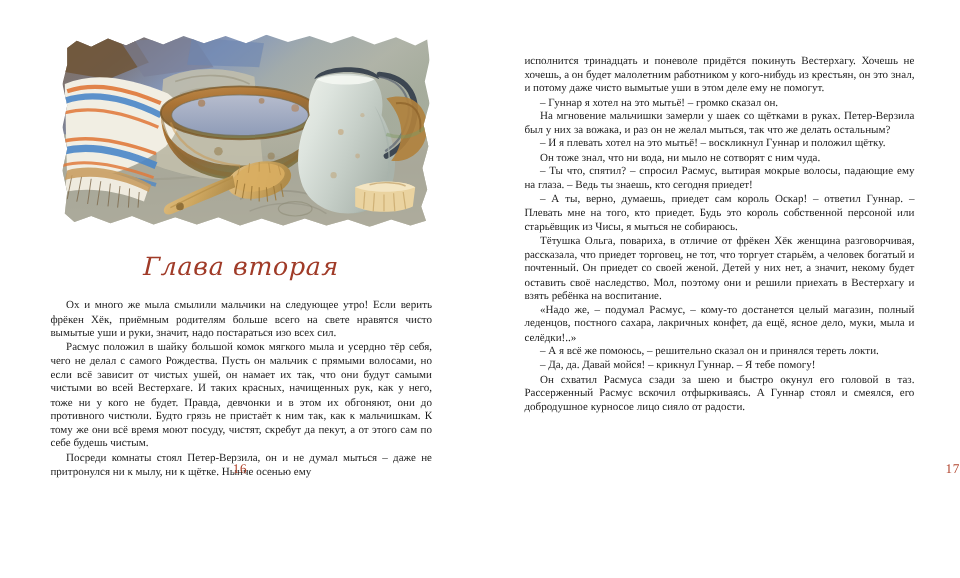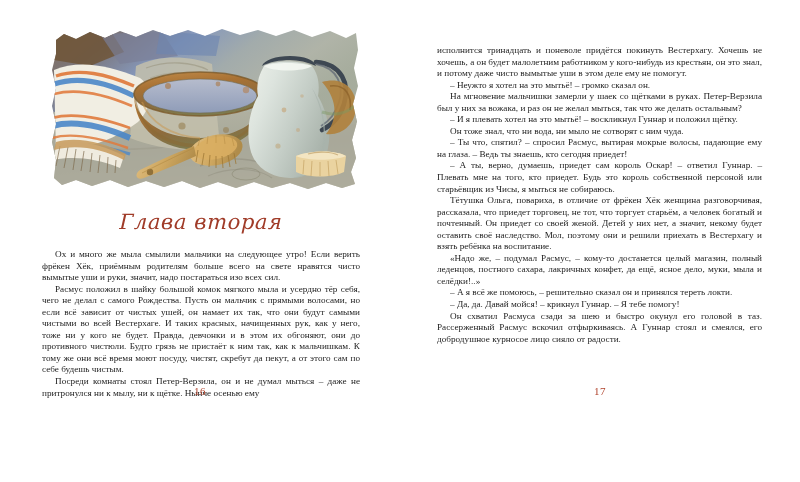--- a/index.html
+++ b/index.html
@@ -91,21 +91,21 @@
     position: absolute;
     left: 0;
     right: 0;
     text-align: center;
     color: #b0432c;
     font-size: 11px;
     font-family: "Liberation Serif", serif;
     letter-spacing: 0.5px;
   }
   .page-left  .folio { bottom: 28px; margin-top: 36px; }
-  .page-right .folio { bottom: 28px; }
+  .page-right .folio { bottom: 28px; text-align: right; }
 
   .right-text-block { padding-top: 45px; }
 </style>
 </head>
 <body>
 
 <div class="spread">
 
   <div class="page page-left">
 
@@ -288,21 +288,21 @@
       <p>Расмус положил в шайку большой комок мягкого мыла и усердно тёр себя, чего не делал с самого Рождества. Пусть он мальчик с прямыми волосами, но если всё зависит от чистых ушей, он намает их так, что они будут самыми чистыми во всей Вестерхаге. И таких красных, начищенных рук, как у него, тоже ни у кого не будет. Правда, девчонки и в этом их обгоняют, они до противного чистюли. Будто грязь не пристаёт к ним так, как к мальчишкам. К тому же они всё время моют посуду, чистят, скребут да пекут, а от этого сам по себе будешь чистым.</p>
       <p>Посреди комнаты стоял Петер-Верзила, он и не думал мыться – даже не притронулся ни к мылу, ни к щётке. Нынче осенью ему</p>
     </div>
 
     <div class="folio">16</div>
   </div>
 
   <div class="page page-right">
     <div class="right-text-block body-text">
       <p class="noindent">исполнится тринадцать и поневоле придётся покинуть Вестерхагу. Хочешь не хочешь, а он будет малолетним работником у кого-нибудь из крестьян, он это знал, и потому даже чисто вымытые уши в этом деле ему не помогут.</p>
-      <p class="dialogue">– Неужто я хотел на это мытьё! – громко сказал он.</p>
+      <p class="dialogue">– Гуннар я хотел на это мытьё! – громко сказал он.</p>
       <p>На мгновение мальчишки замерли у шаек со щётками в руках. Петер-Верзила был у них за вожака, и раз он не желал мыться, так что же делать остальным?</p>
       <p class="dialogue">– И я плевать хотел на это мытьё! – воскликнул Гуннар и положил щётку.</p>
       <p>Он тоже знал, что ни вода, ни мыло не сотворят с ним чуда.</p>
       <p class="dialogue">– Ты что, спятил? – спросил Расмус, вытирая мокрые волосы, падающие ему на глаза. – Ведь ты знаешь, кто сегодня приедет!</p>
       <p class="dialogue">– А ты, верно, думаешь, приедет сам король Оскар! – ответил Гуннар. – Плевать мне на того, кто приедет. Будь это король собственной персоной или старьёвщик из Чисы, я мыться не собираюсь.</p>
       <p>Тётушка Ольга, повариха, в отличие от фрёкен Хёк женщина разговорчивая, рассказала, что приедет торговец, не тот, что торгует старьём, а человек богатый и почтенный. Он приедет со своей женой. Детей у них нет, а значит, некому будет оставить своё наследство. Мол, поэтому они и решили приехать в Вестерхагу и взять ребёнка на воспитание.</p>
       <p>«Надо же, – подумал Расмус, – кому-то достанется целый магазин, полный леденцов, постного сахара, лакричных конфет, да ещё, ясное дело, муки, мыла и селёдки!..»</p>
       <p class="dialogue">– А я всё же помоюсь, – решительно сказал он и принялся тереть локти.</p>
       <p class="dialogue">– Да, да. Давай мойся! – крикнул Гуннар. – Я тебе помогу!</p>
       <p>Он схватил Расмуса сзади за шею и быстро окунул его головой в таз. Рассерженный Расмус вскочил отфыркиваясь. А Гуннар стоял и смеялся, его добродушное курносое лицо сияло от радости.</p>

